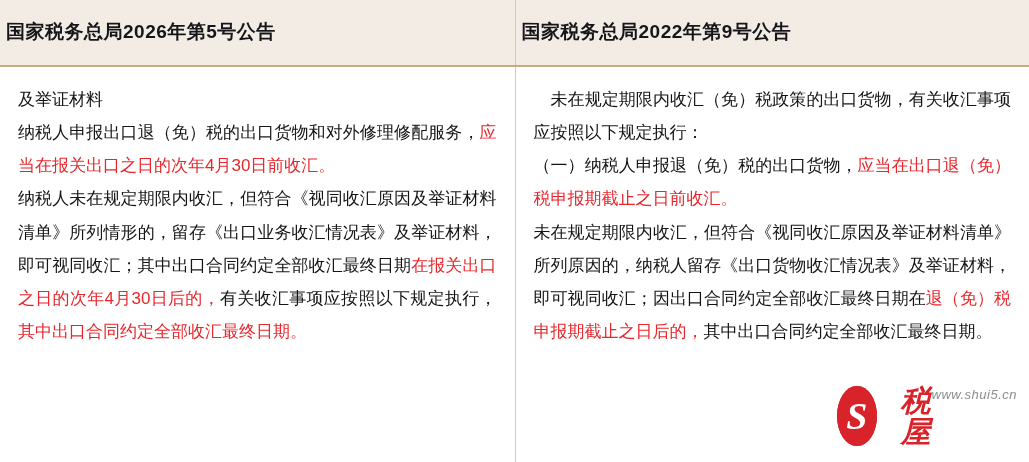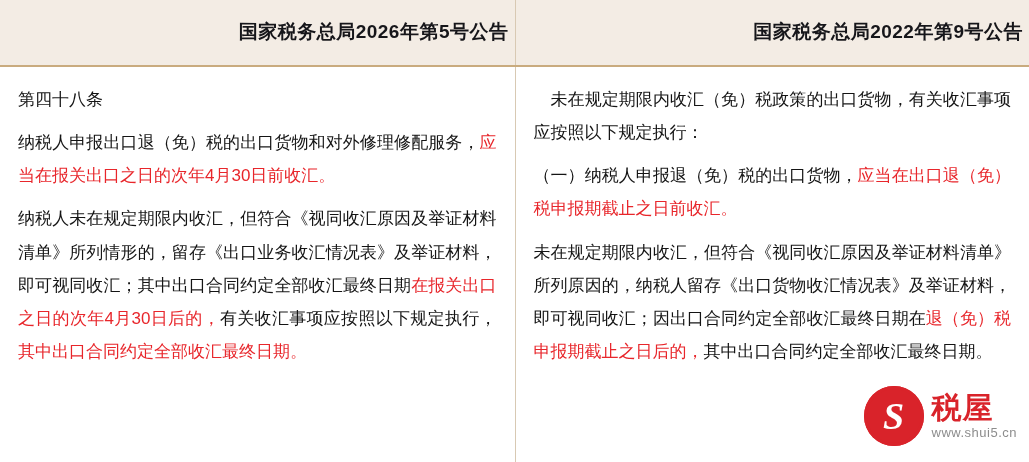--- a/index.html
+++ b/index.html
@@ -26,21 +26,21 @@
     table-layout: fixed;
   }
   table.cmp col.left { width: 515px; }
   table.cmp col.right { width: 514px; }
 
   th.head {
     background: #f3ece4;
     border-bottom: 2px solid #c9ab7e;
     border-top: none;
     padding: 10px 6px 11px 6px;
-    text-align: right;
+    text-align: left;
     vertical-align: middle;
     font-size: 19px;
     font-weight: bold;
     color: #16161a;
     letter-spacing: 0.5px;
     height: 44px;
   }
   th.head.left-head { border-right: 1px solid #d8c9b3; }
 
   td.body {
@@ -52,21 +52,21 @@
     background: #ffffff;
     height: 400px;
   }
   td.body.left-body { border-right: 1px solid #d8c9b3; }
 
   .para {
     margin: 0;
     text-align: justify;
     text-justify: inter-ideograph;
   }
-  .para + .para { margin-top: 10px; }
+  .para + .para { margin-top: 0px; }
   .red { color: #e8262b; }
   .plain { color: #141414; }
 
   .watermark {
     position: absolute;
     right: 12px;
     bottom: 8px;
     width: 180px;
     height: 76px;
     display: flex;
@@ -83,25 +83,26 @@
     font-size: 38px;
     font-weight: bold;
     font-style: italic;
     display: flex;
     align-items: center;
     justify-content: center;
     font-family: "Liberation Serif", serif;
     box-shadow: inset 0 0 0 3px #d9232a;
   }
   .wm-text {
-    margin-left: 8px;
+    margin-left: 24px;
     display: flex;
-    flex-direction: column;
+    flex-direction: row;
     justify-content: center;
     line-height: 1.05;
+    font-style: italic;
   }
   .wm-cn {
     font-size: 30px;
     font-weight: bold;
     color: #d9232a;
     letter-spacing: 1px;
   }
   .wm-url {
     font-size: 13px;
     color: #8d8d8d;
@@ -123,21 +124,21 @@
     <thead>
       <tr>
         <th class="head left-head">国家税务总局2026年第5号公告</th>
         <th class="head right-head">国家税务总局2022年第9号公告</th>
       </tr>
     </thead>
     <tbody>
       <tr>
         <td class="body left-body">
           <div>
-              <p class="para"><span class="plain">第四十八条</span></p>
+              <p class="para"><span class="plain">及举证材料</span></p>
               <p class="para"><span class="plain">纳税人申报出口退（免）税的出口货物和对外修理修配服务，</span><span class="red">应当在报关出口之日的次年4月30日前收汇。</span></p>
               <p class="para"><span class="plain">纳税人未在规定期限内收汇，但符合《视同收汇原因及举证材料清单》所列情形的，留存《出口业务收汇情况表》及举证材料，即可视同收汇；其中出口合同约定全部收汇最终日期</span><span class="red">在报关出口之日的次年4月30日后的，</span><span class="plain">有关收汇事项应按照以下规定执行，</span><span class="red">其中出口合同约定全部收汇最终日期。</span></p>
             </div>
         </td>
         <td class="body right-body">
           <div>
               <p class="para"><span class="plain">　未在规定期限内收汇（免）税政策的出口货物，有关收汇事项应按照以下规定执行：</span></p>
               <p class="para"><span class="plain">（一）纳税人申报退（免）税的出口货物，</span><span class="red">应当在出口退（免）税申报期截止之日前收汇。</span></p>
               <p class="para"><span class="plain">未在规定期限内收汇，但符合《视同收汇原因及举证材料清单》所列原因的，纳税人留存《出口货物收汇情况表》及举证材料，即可视同收汇；因出口合同约定全部收汇最终日期在</span><span class="red">退（免）税申报期截止之日后的，</span><span class="plain">其中出口合同约定全部收汇最终日期。</span></p>
             </div>

